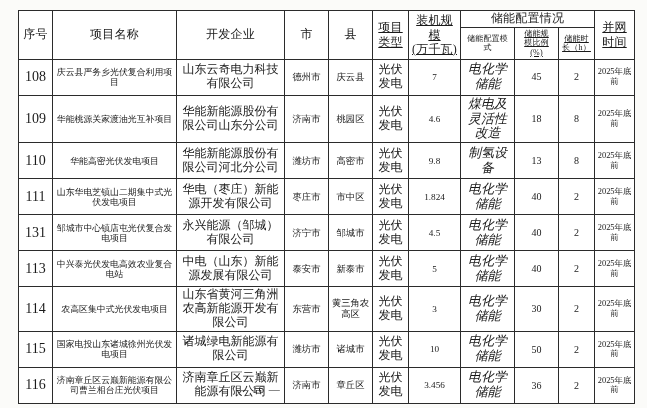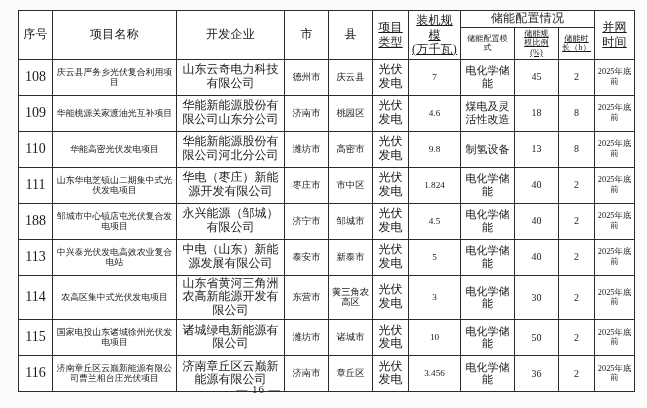--- a/index.html
+++ b/index.html
@@ -66,21 +66,21 @@
   tr.row td {
     height: 33px;
     font-size: 8.8px;
   }
   tr.row td.c-seq { font-size: 14px; }
   tr.row td.c-project { font-size: 8.9px; }
   tr.row td.c-company { font-size: 12px; }
   tr.row td.c-city, tr.row td.c-county { font-size: 9.3px; }
   tr.row td.c-type { font-size: 12px; }
   tr.row td.c-scale { font-size: 9.2px; }
-  tr.row td.c-mode { font-size: 11px; }
+  tr.row td.c-mode { font-size: 13px; font-style: italic; }
   tr.row td.c-ratio, tr.row td.c-dur { font-size: 10px; }
   tr.row td.c-time { font-size: 8.4px; }
 
   .cellbox {
     display: block;
     word-break: break-all;
     white-space: pre-wrap;
   }
   .hdr .stack {
     display: block;
@@ -243,21 +243,21 @@
               <span class="cellbox">电化学储能</span>
             </td>
           <td class="c-ratio">40</td>
           <td class="c-dur">2</td>
           <td class="c-time">
               <span class="cellbox">2025年底前</span>
             </td>
         </tr>
 
         <tr class="row">
-          <td class="c-seq">188</td>
+          <td class="c-seq">131</td>
           <td class="c-project">
               <span class="cellbox">邹城市中心镇店屯光伏复合发电项目</span>
             </td>
           <td class="c-company">
               <span class="cellbox">永兴能源（邹城）有限公司</span>
             </td>
           <td class="c-city">济宁市</td>
           <td class="c-county">邹城市</td>
           <td class="c-type">
               <span class="cellbox">光伏发电</span>

